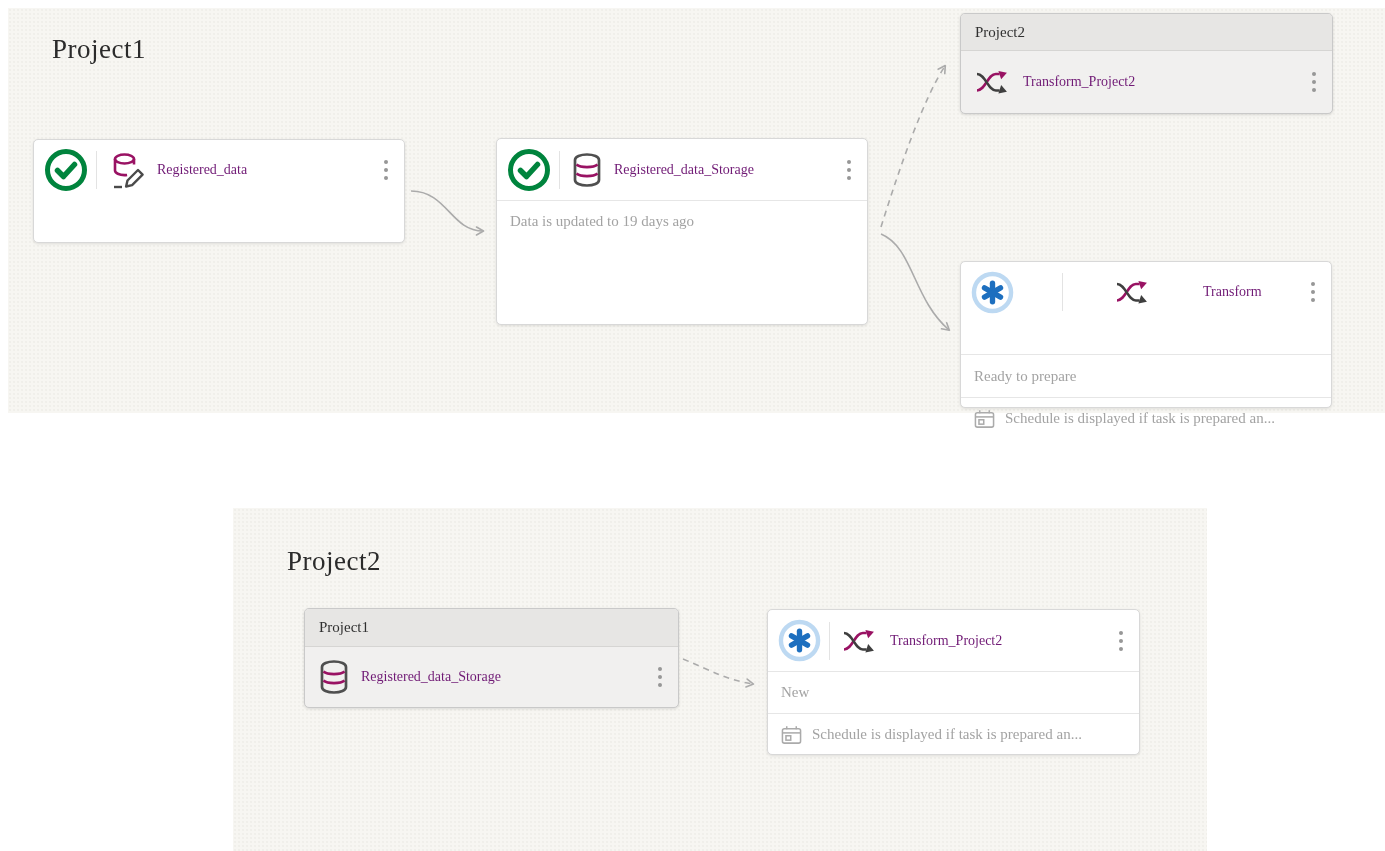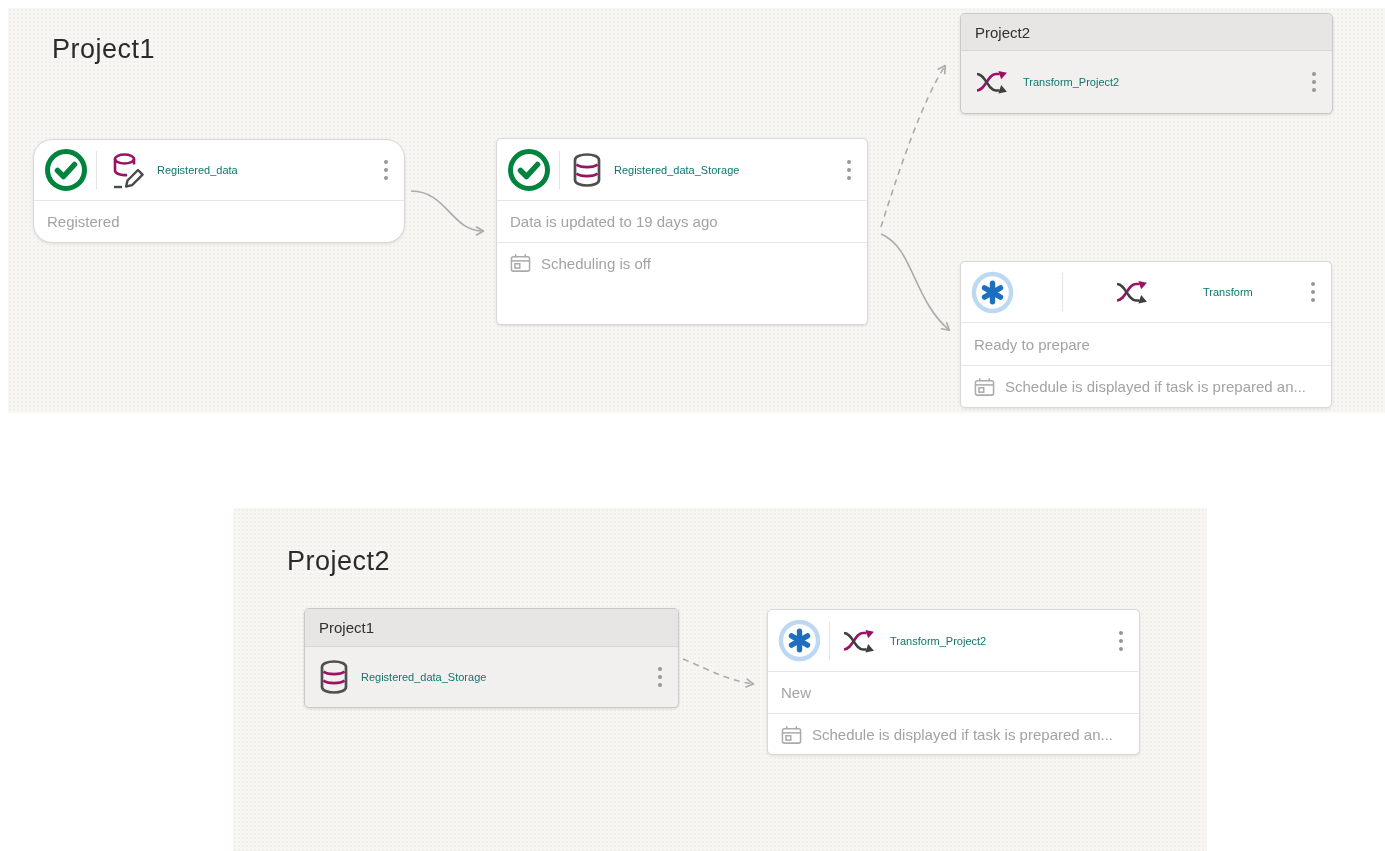--- a/index.html
+++ b/index.html
@@ -1,28 +1,28 @@
 <!DOCTYPE html>
 <html><head>
 <meta charset="utf-8">
 <style>
   html,body{margin:0;padding:0;background:#FFFFFF;}
   .page{position:relative;width:1385px;height:851px;overflow:hidden;
-        font-family:Liberation Sans, sans-serif;background:#FFFFFF;}
+        font-family:Liberation Serif, serif;background:#FFFFFF;}
   .canvas{position:absolute;background-color:#F7F6F2;
         background-image:radial-gradient(rgba(60,60,40,0.035) 1px, transparent 1px);
         background-size:4px 4px;}
   .canvas-top{left:8px;top:8px;width:1377px;height:405px;}
   .canvas-bottom{left:233px;top:508px;width:974px;height:343px;}
   .flow-title{position:absolute;font-size:27px;color:#2B2B2B;letter-spacing:0.5px;}
   .card{position:absolute;background:#FFFFFF;border:1px solid #D8D8D8;border-radius:5px;
         box-shadow:0 1px 3px rgba(0,0,0,0.10);box-sizing:border-box;}
   .card-header{display:flex;align-items:center;padding:0 12px 0 10px;box-sizing:border-box;}
   .vsep{width:1px;height:38px;background:#E3E3E3;margin:0 10px 0 8px;flex:0 0 auto;}
-  .title{flex:1;font-size:11px;color:#0f766e;margin-left:10px;white-space:nowrap;overflow:hidden;}
+  .title{flex:1;font-size:14px;color:#701a75;margin-left:10px;white-space:nowrap;overflow:hidden;}
   .kebab{display:flex;flex-direction:column;gap:4px;padding:6px 4px;cursor:pointer;flex:0 0 auto;}
   .kebab i{width:4px;height:4px;border-radius:50%;background:#979797;display:block;}
   .card-row{display:flex;align-items:center;gap:10px;padding:0 13px;border-top:1px solid #E6E6E6;
         color:#A3A3A3;font-size:15px;white-space:nowrap;overflow:hidden;box-sizing:border-box;}
   .group-card{position:absolute;background:#F1F0EF;border:1px solid #C9C9C9;border-radius:5px;
         box-shadow:0 1px 3px rgba(0,0,0,0.12);box-sizing:border-box;overflow:hidden;}
   .group-header{background:#E7E6E4;border-bottom:1px solid #D6D5D3;display:flex;align-items:center;
         padding:0 14px;font-size:15px;color:#303030;box-sizing:border-box;}
   .group-body{display:flex;align-items:center;padding:0 12px;box-sizing:border-box;}
   .edges{position:absolute;left:0;top:0;pointer-events:none;}
@@ -46,21 +46,21 @@
       <marker id="mk" markerWidth="12" markerHeight="12" refX="8" refY="5" orient="auto" markerUnits="userSpaceOnUse">
         <path d="M1.5,1 L8.5,5 L1.5,9" fill="none" stroke="#ABABAB" stroke-width="1.6" stroke-linecap="round" stroke-linejoin="round"></path>
       </marker>
     </defs>
     <path class="edge" d="M411,191 C447,191 451,231 483,231"></path>
     <path class="edge dashed" d="M881,227 C901,163 924,98 945,66"></path>
     <path class="edge" d="M881,234 C913,247 913,299 949,330"></path>
     <path class="edge dashed" d="M683,659 C712,671 727,680 753,684"></path>
   </svg>
 
-  <div class="card" style="left:33px;top:139px;width:372px;height:104px;border-radius:19px;">
+  <div class="card" style="left:33px;top:139px;width:372px;height:104px;">
     <div class="card-header" style="height:60px;">
       <svg class="icon" width="44" height="44" viewBox="0 0 44 44">
         <circle cx="22" cy="22" r="18.5" fill="#fff" stroke="#00843D" stroke-width="5"></circle>
         <path d="M13.5 22.5 L19.5 28.5 L30.5 16.5" fill="none" stroke="#00843D" stroke-width="5.5" stroke-linecap="round" stroke-linejoin="round"></path>
       </svg>
       <span class="vsep"></span>
       <svg class="icon" width="40" height="40" viewBox="0 0 40 40">
         <g stroke="#991263" stroke-width="2.6" fill="none">
           <ellipse cx="17.5" cy="9" rx="9.5" ry="4.5"></ellipse>
           <path d="M8 9 V20.5 c0 2.6 4.3 4.6 9.5 4.6 0.9 0 1.8-.06 2.6-.17"></path>
@@ -71,23 +71,20 @@
         </g>
         <path d="M7 37 h8" stroke="#4A4A4A" stroke-width="2.4"></path>
       </svg>
       <span class="title">Registered_data</span>
       <div class="kebab">
           <i></i>
           <i></i>
           <i></i>
         </div>
     </div>
-    <div class="card-row" style="height:42px;">
-      <span>Registered</span>
-    </div>
   </div>
 
   <div class="card" style="left:496px;top:138px;width:372px;height:187px;">
     <div class="card-header" style="height:61px;">
       <svg class="icon" width="44" height="44" viewBox="0 0 44 44">
         <circle cx="22" cy="22" r="18.5" fill="#fff" stroke="#00843D" stroke-width="5"></circle>
         <path d="M13.5 22.5 L19.5 28.5 L30.5 16.5" fill="none" stroke="#00843D" stroke-width="5.5" stroke-linecap="round" stroke-linejoin="round"></path>
       </svg>
       <span class="vsep"></span>
       <svg class="icon" width="34" height="38" viewBox="0 0 34 38">
@@ -97,30 +94,20 @@
       </svg>
       <span class="title">Registered_data_Storage</span>
       <div class="kebab">
           <i></i>
           <i></i>
           <i></i>
         </div>
     </div>
     <div class="card-row" style="height:42px;align-items:center;">
       <span>Data is updated to 19 days ago</span>
-    </div>
-    <div class="card-row" style="height:41px;">
-      <svg class="icon" width="21" height="20" viewBox="0 0 22 20">
-        <rect x="1.5" y="3.5" width="19" height="15" rx="2" fill="none" stroke="#ABABAB" stroke-width="1.6"></rect>
-        <line x1="1.5" y1="7.8" x2="20.5" y2="7.8" stroke="#ABABAB" stroke-width="1.6"></line>
-        <line x1="6" y1="0.8" x2="6" y2="4" stroke="#ABABAB" stroke-width="1.6"></line>
-        <line x1="16" y1="0.8" x2="16" y2="4" stroke="#ABABAB" stroke-width="1.6"></line>
-        <rect x="5.2" y="10.8" width="5" height="4.6" fill="none" stroke="#ABABAB" stroke-width="1.6"></rect>
-      </svg>
-      <span>Scheduling is off</span>
     </div>
   </div>
 
   <div class="group-card" style="left:960px;top:13px;width:373px;height:101px;">
     <div class="group-header" style="height:37px;">
       <span>Project2</span>
     </div>
     <div class="group-body" style="height:62px;">
       <svg class="icon" width="40" height="32" viewBox="0 0 40 34">
         <path d="M3 26 C12 26 14.5 8.5 23 8.5 h4" stroke="#991263" stroke-width="2.7" fill="none"></path>
@@ -154,21 +141,21 @@
         <path d="M3 8.5 C12 8.5 14.5 26 23 26 h4" stroke="#3F3F3F" stroke-width="2.7" fill="none"></path>
         <polygon points="27,21.3 35,26 27,30.7" fill="#3F3F3F" transform="rotate(18 31 26)"></polygon>
       </svg>
       <span class="title">Transform</span>
       <div class="kebab">
           <i></i>
           <i></i>
           <i></i>
         </div>
     </div>
-    <div class="card-row" style="height:43px;">
+    <div class="card-row" style="height:43px;margin-top:32px;">
       <span>Ready to prepare</span>
     </div>
     <div class="card-row" style="height:42px;">
       <svg class="icon" width="21" height="20" viewBox="0 0 22 20">
         <rect x="1.5" y="3.5" width="19" height="15" rx="2" fill="none" stroke="#ABABAB" stroke-width="1.6"></rect>
         <line x1="1.5" y1="7.8" x2="20.5" y2="7.8" stroke="#ABABAB" stroke-width="1.6"></line>
         <line x1="6" y1="0.8" x2="6" y2="4" stroke="#ABABAB" stroke-width="1.6"></line>
         <line x1="16" y1="0.8" x2="16" y2="4" stroke="#ABABAB" stroke-width="1.6"></line>
         <rect x="5.2" y="10.8" width="5" height="4.6" fill="none" stroke="#ABABAB" stroke-width="1.6"></rect>
       </svg>

